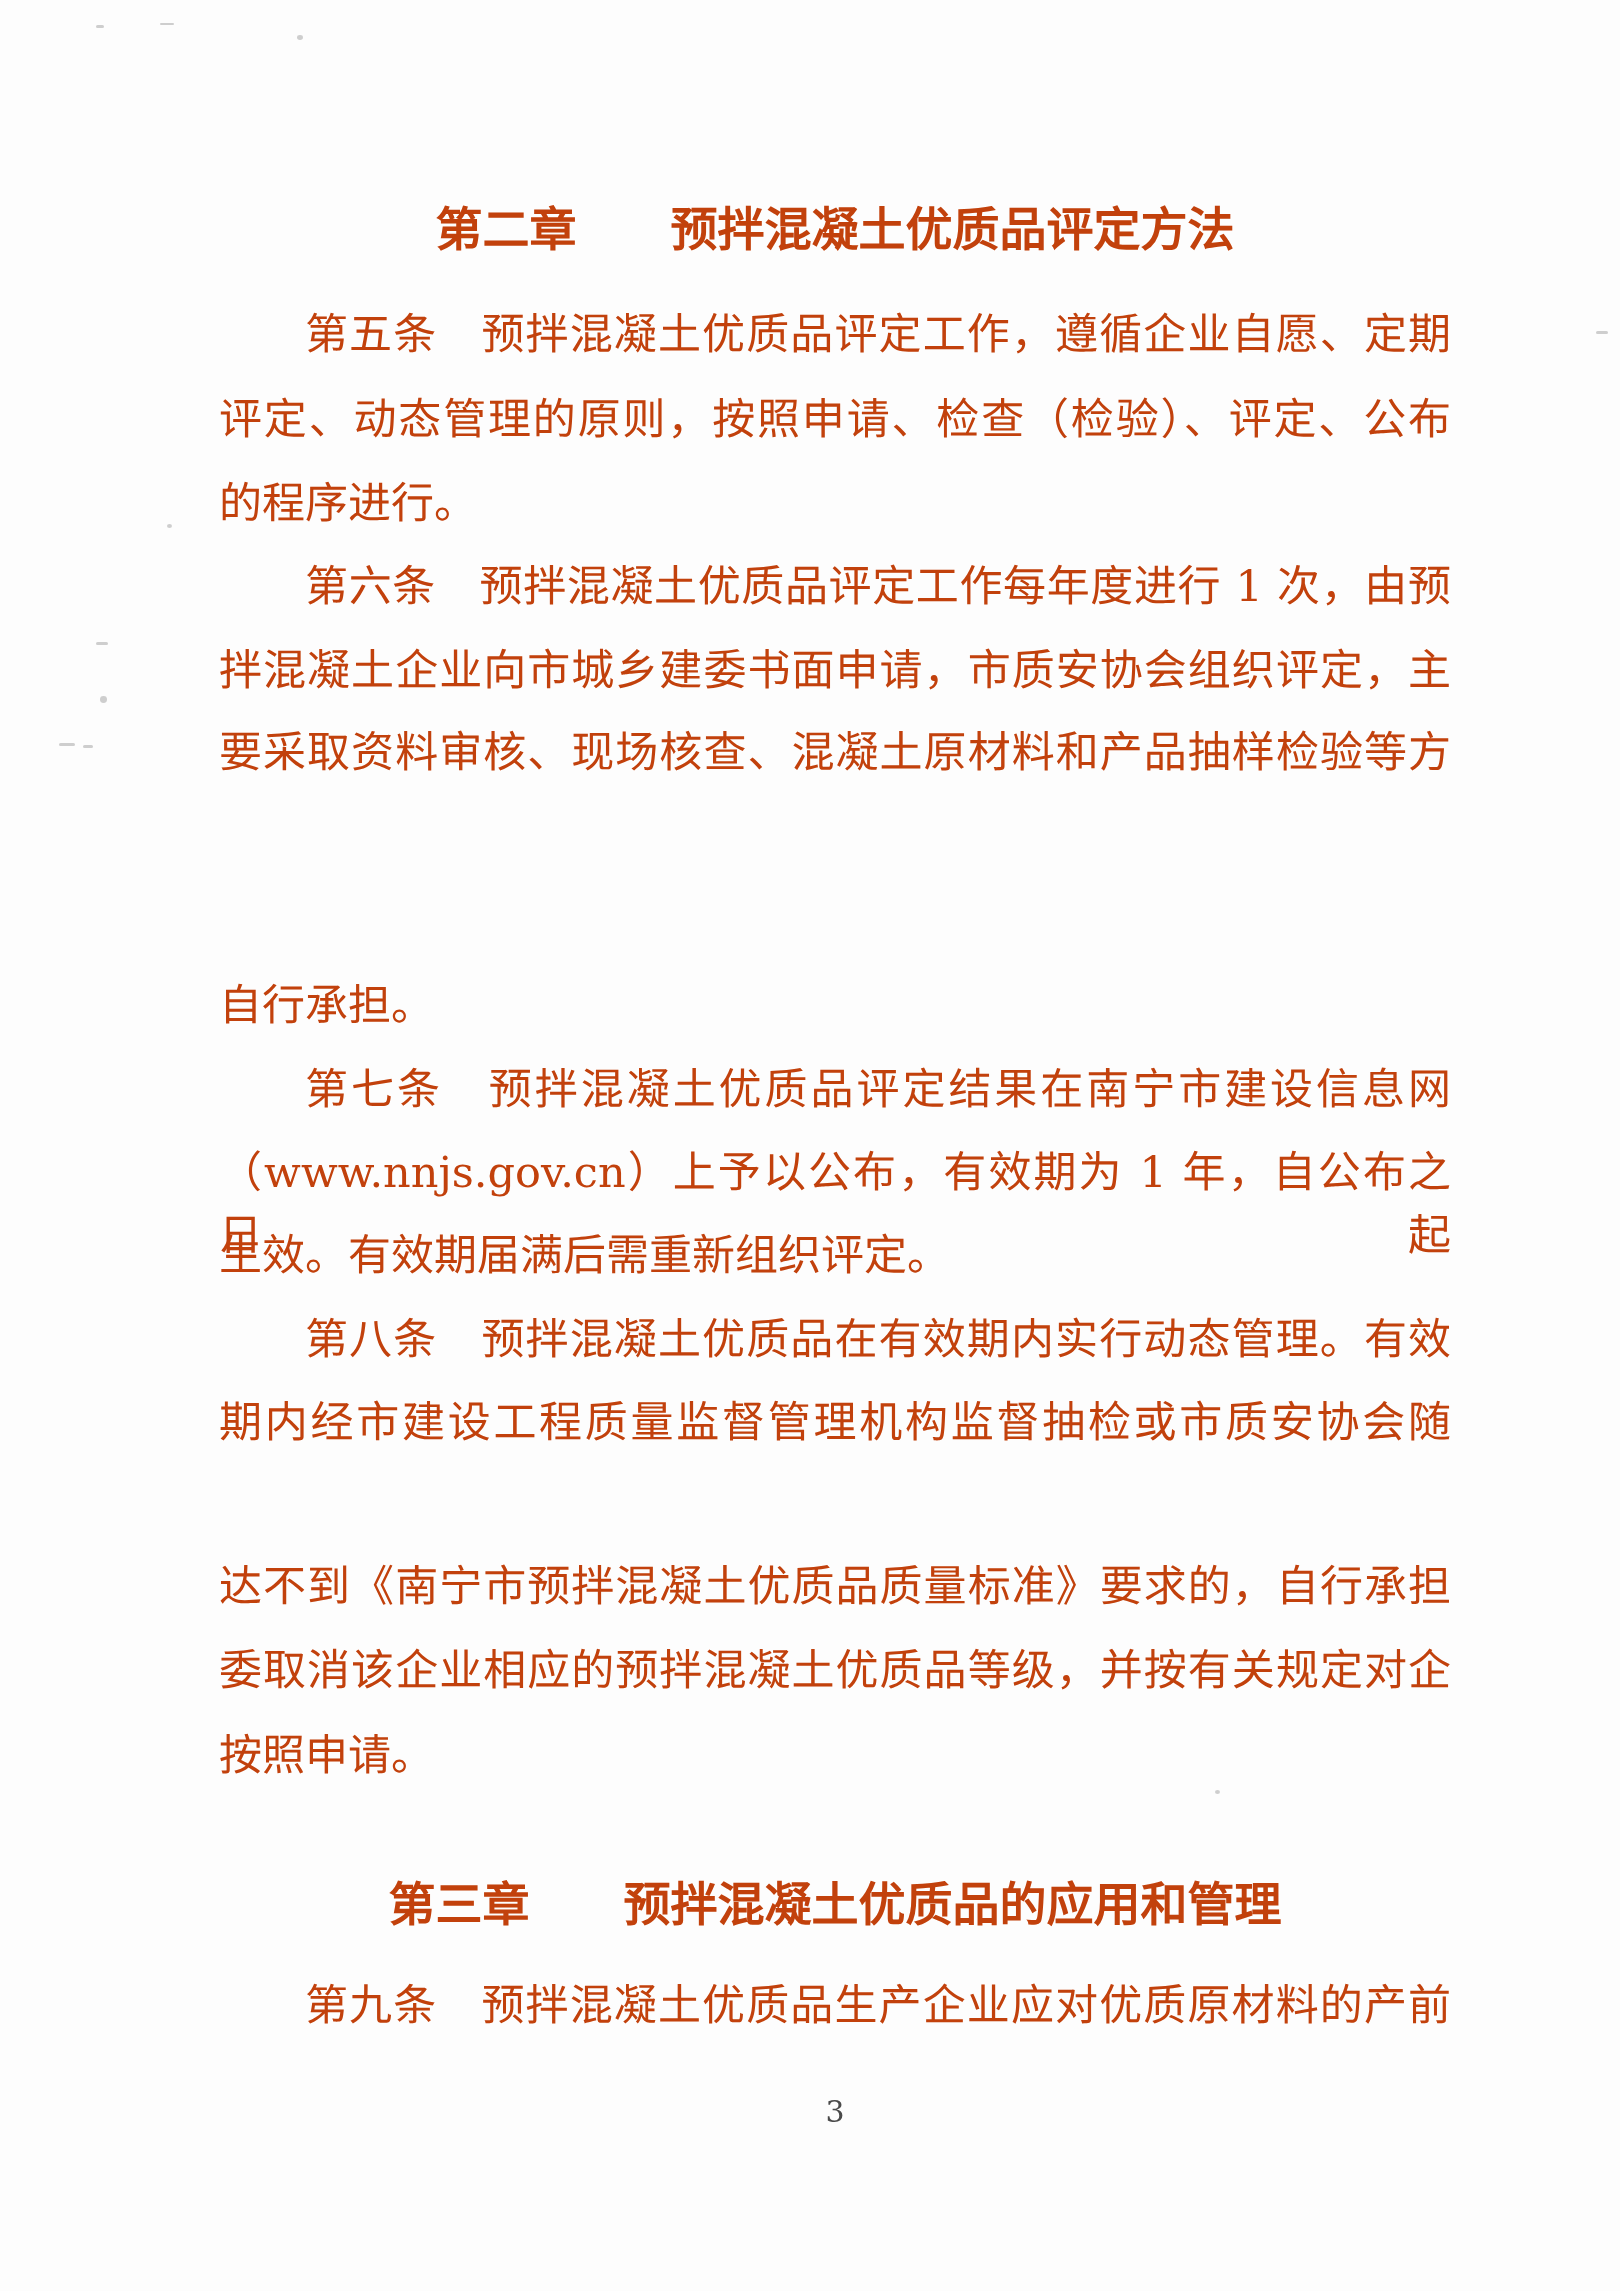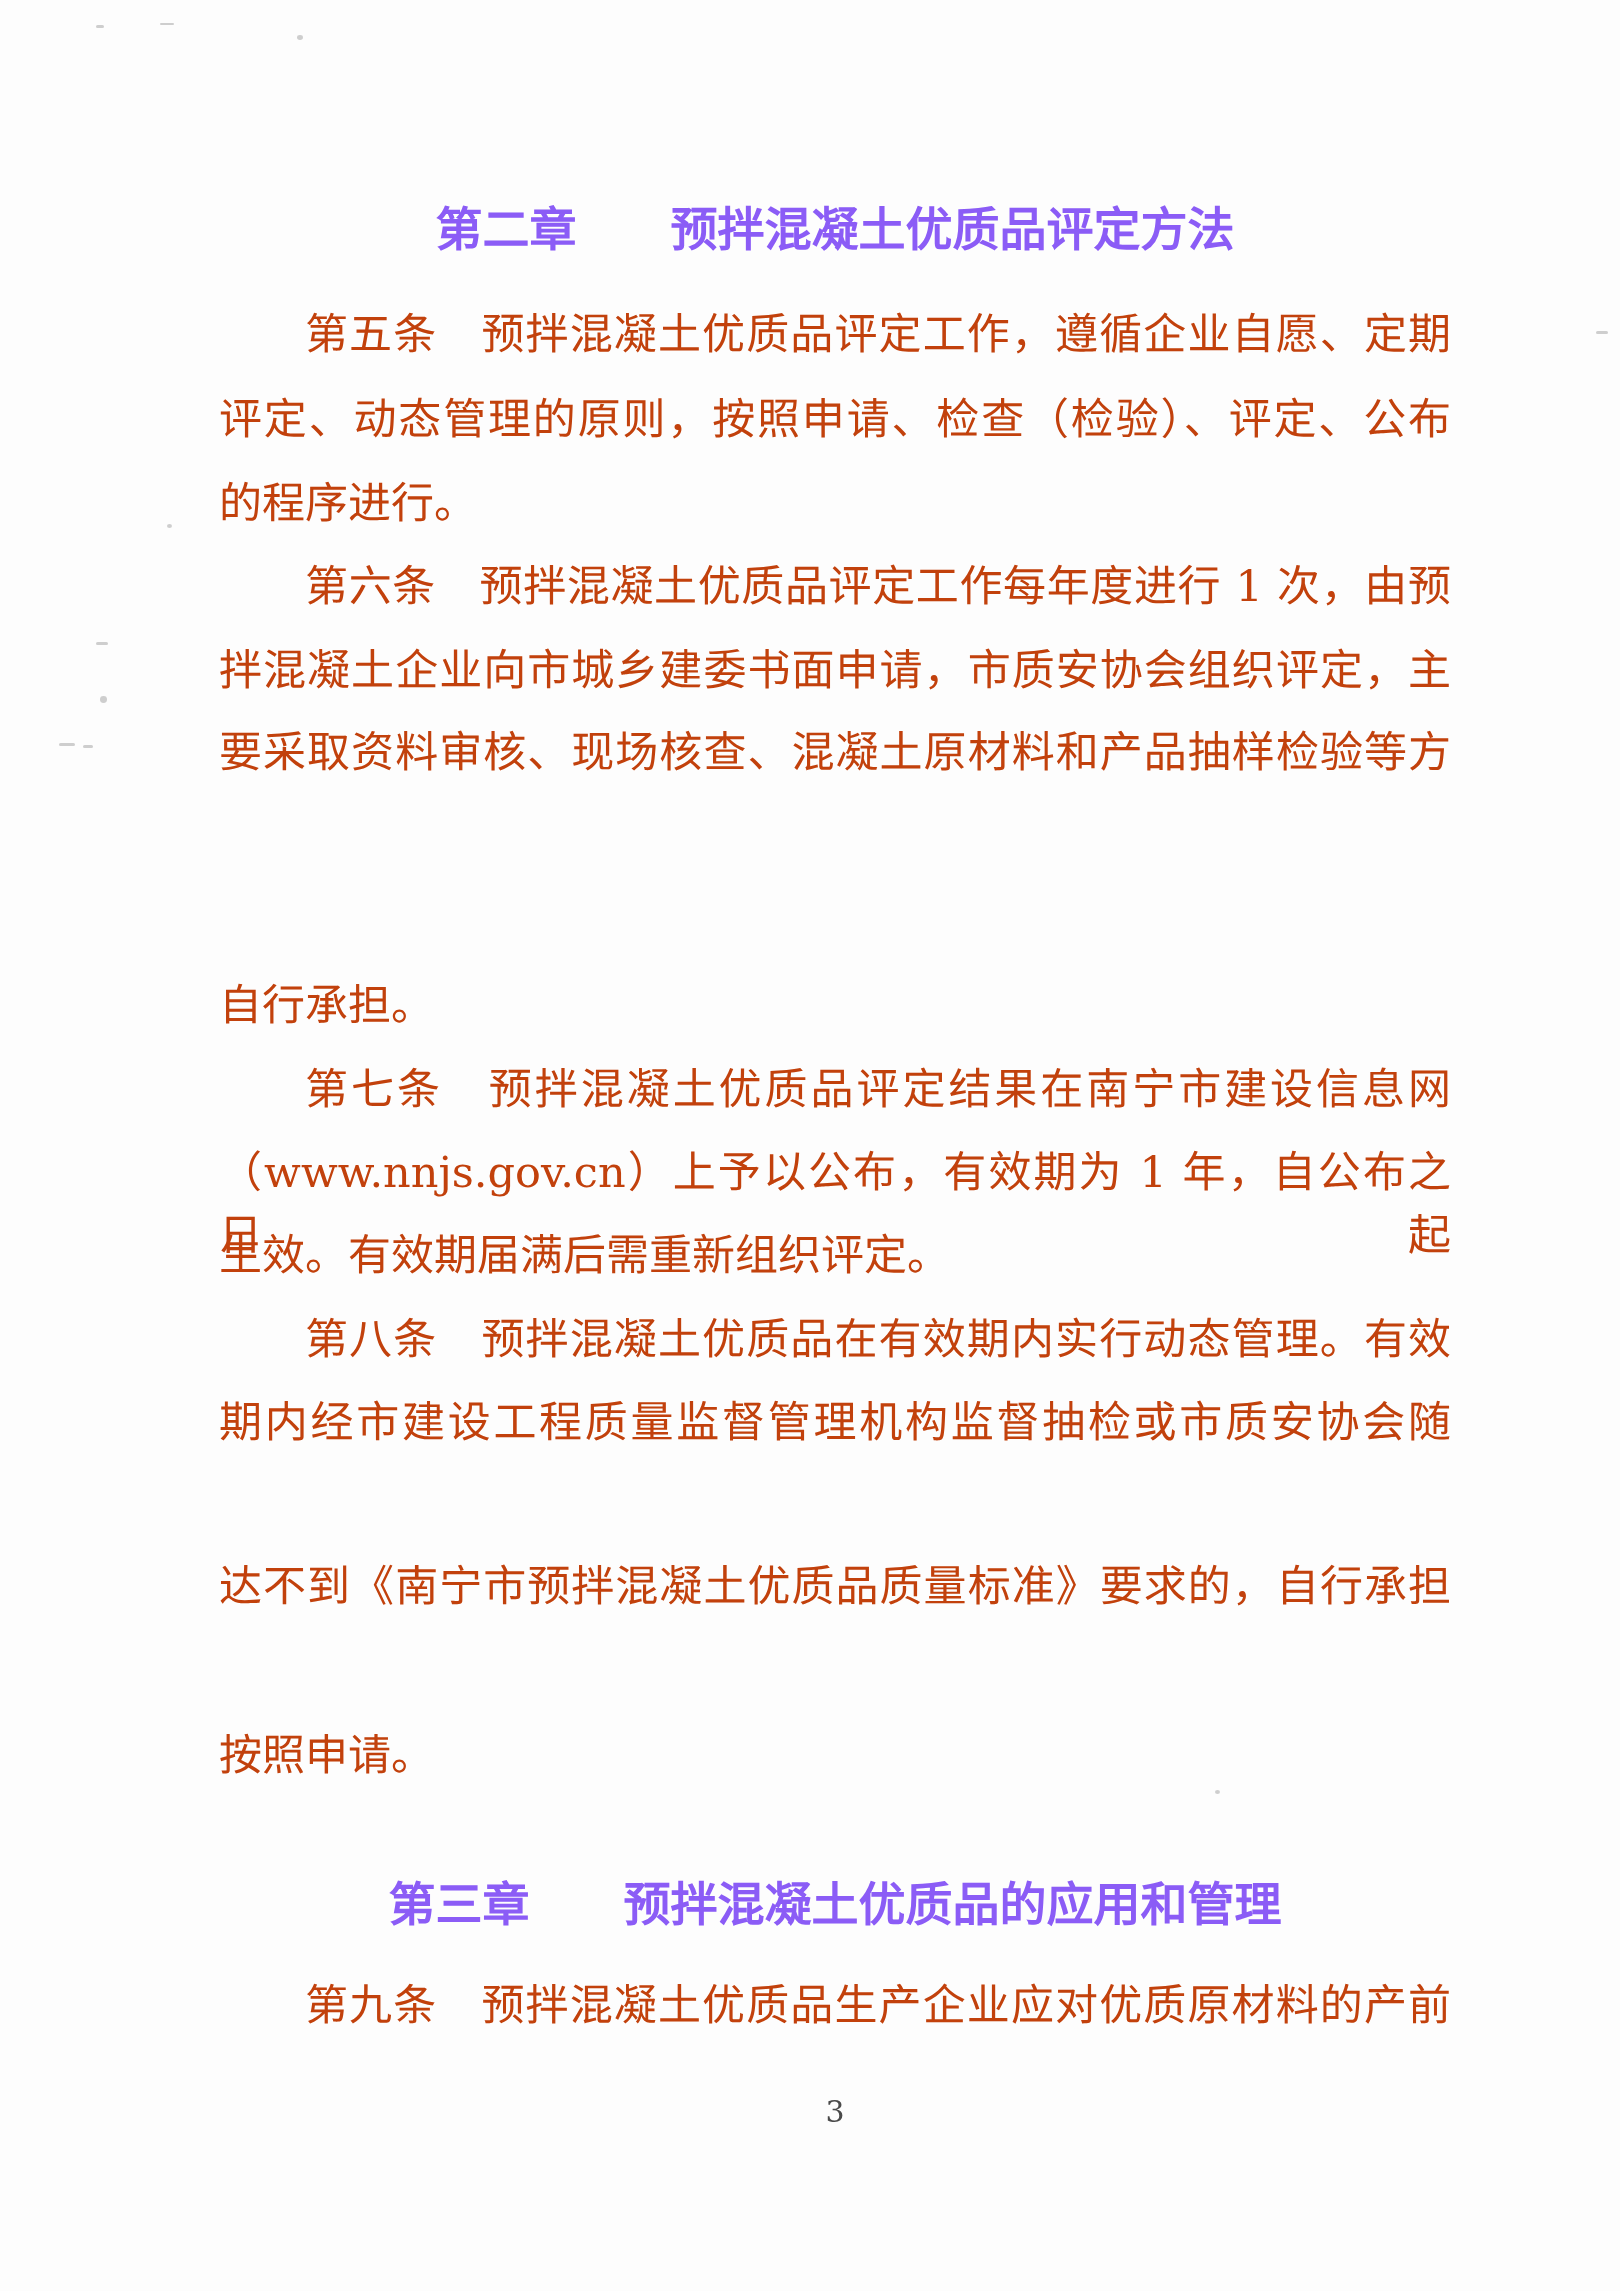--- a/index.html
+++ b/index.html
@@ -31,21 +31,21 @@
   .line.justify {
     text-align: justify;
     text-align-last: justify;
   }
   .line.indent {
     text-indent: 86px;
   }
   .line.heading {
     font-weight: bold;
     font-size: 47px;
-    color: #8b5cf6;
+    color: #c2410c;
     text-align: center;
     text-align-last: center;
     height: 69px;
     line-height: 69px;
   }
   .pagenum {
     position: absolute;
     left: 219px;
     width: 1232px;
     top: 2090px;
@@ -80,20 +80,21 @@
   <div class="line justify" style="top:721px">要采取资料审核、现场核查、混凝土原材料和产品抽样检验等方</div>
   <div class="line" style="top:974px">自行承担。</div>
 
   <div class="line justify indent" style="top:1058px">第七条　预拌混凝土优质品评定结果在南宁市建设信息网</div>
   <div class="line justify" style="top:1141px">（www.nnjs.gov.cn）上予以公布，有效期为 1 年，自公布之日起</div>
   <div class="line" style="top:1224px">生效。有效期届满后需重新组织评定。</div>
 
   <div class="line justify indent" style="top:1308px">第八条　预拌混凝土优质品在有效期内实行动态管理。有效</div>
   <div class="line justify" style="top:1391px">期内经市建设工程质量监督管理机构监督抽检或市质安协会随</div>
   <div class="line justify" style="top:1555px">达不到《南宁市预拌混凝土优质品质量标准》要求的，自行承担</div>
+  <div class="line justify" style="top:1639px">委取消该企业相应的预拌混凝土优质品等级，并按有关规定对企</div>
   <div class="line" style="top:1724px">按照申请。</div>
 
   <div class="line heading" style="top:1870px">第三章　　预拌混凝土优质品的应用和管理</div>
 
   <div class="line justify indent" style="top:1974px">第九条　预拌混凝土优质品生产企业应对优质原材料的产前</div>
 
   <div class="pagenum">3</div>
 
   <div class="speck" style="left:96px;top:24.5px;width:7.8px;height:3.9px"></div>
   <div class="speck" style="left:160px;top:22.5px;width:13.7px;height:2.9px"></div>

